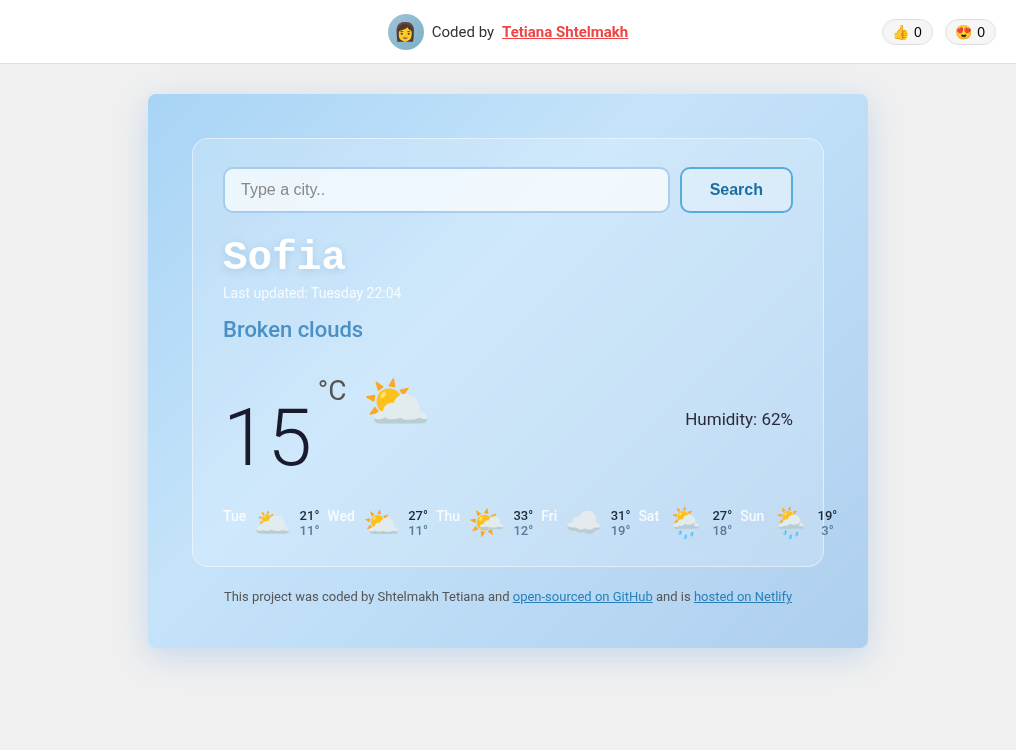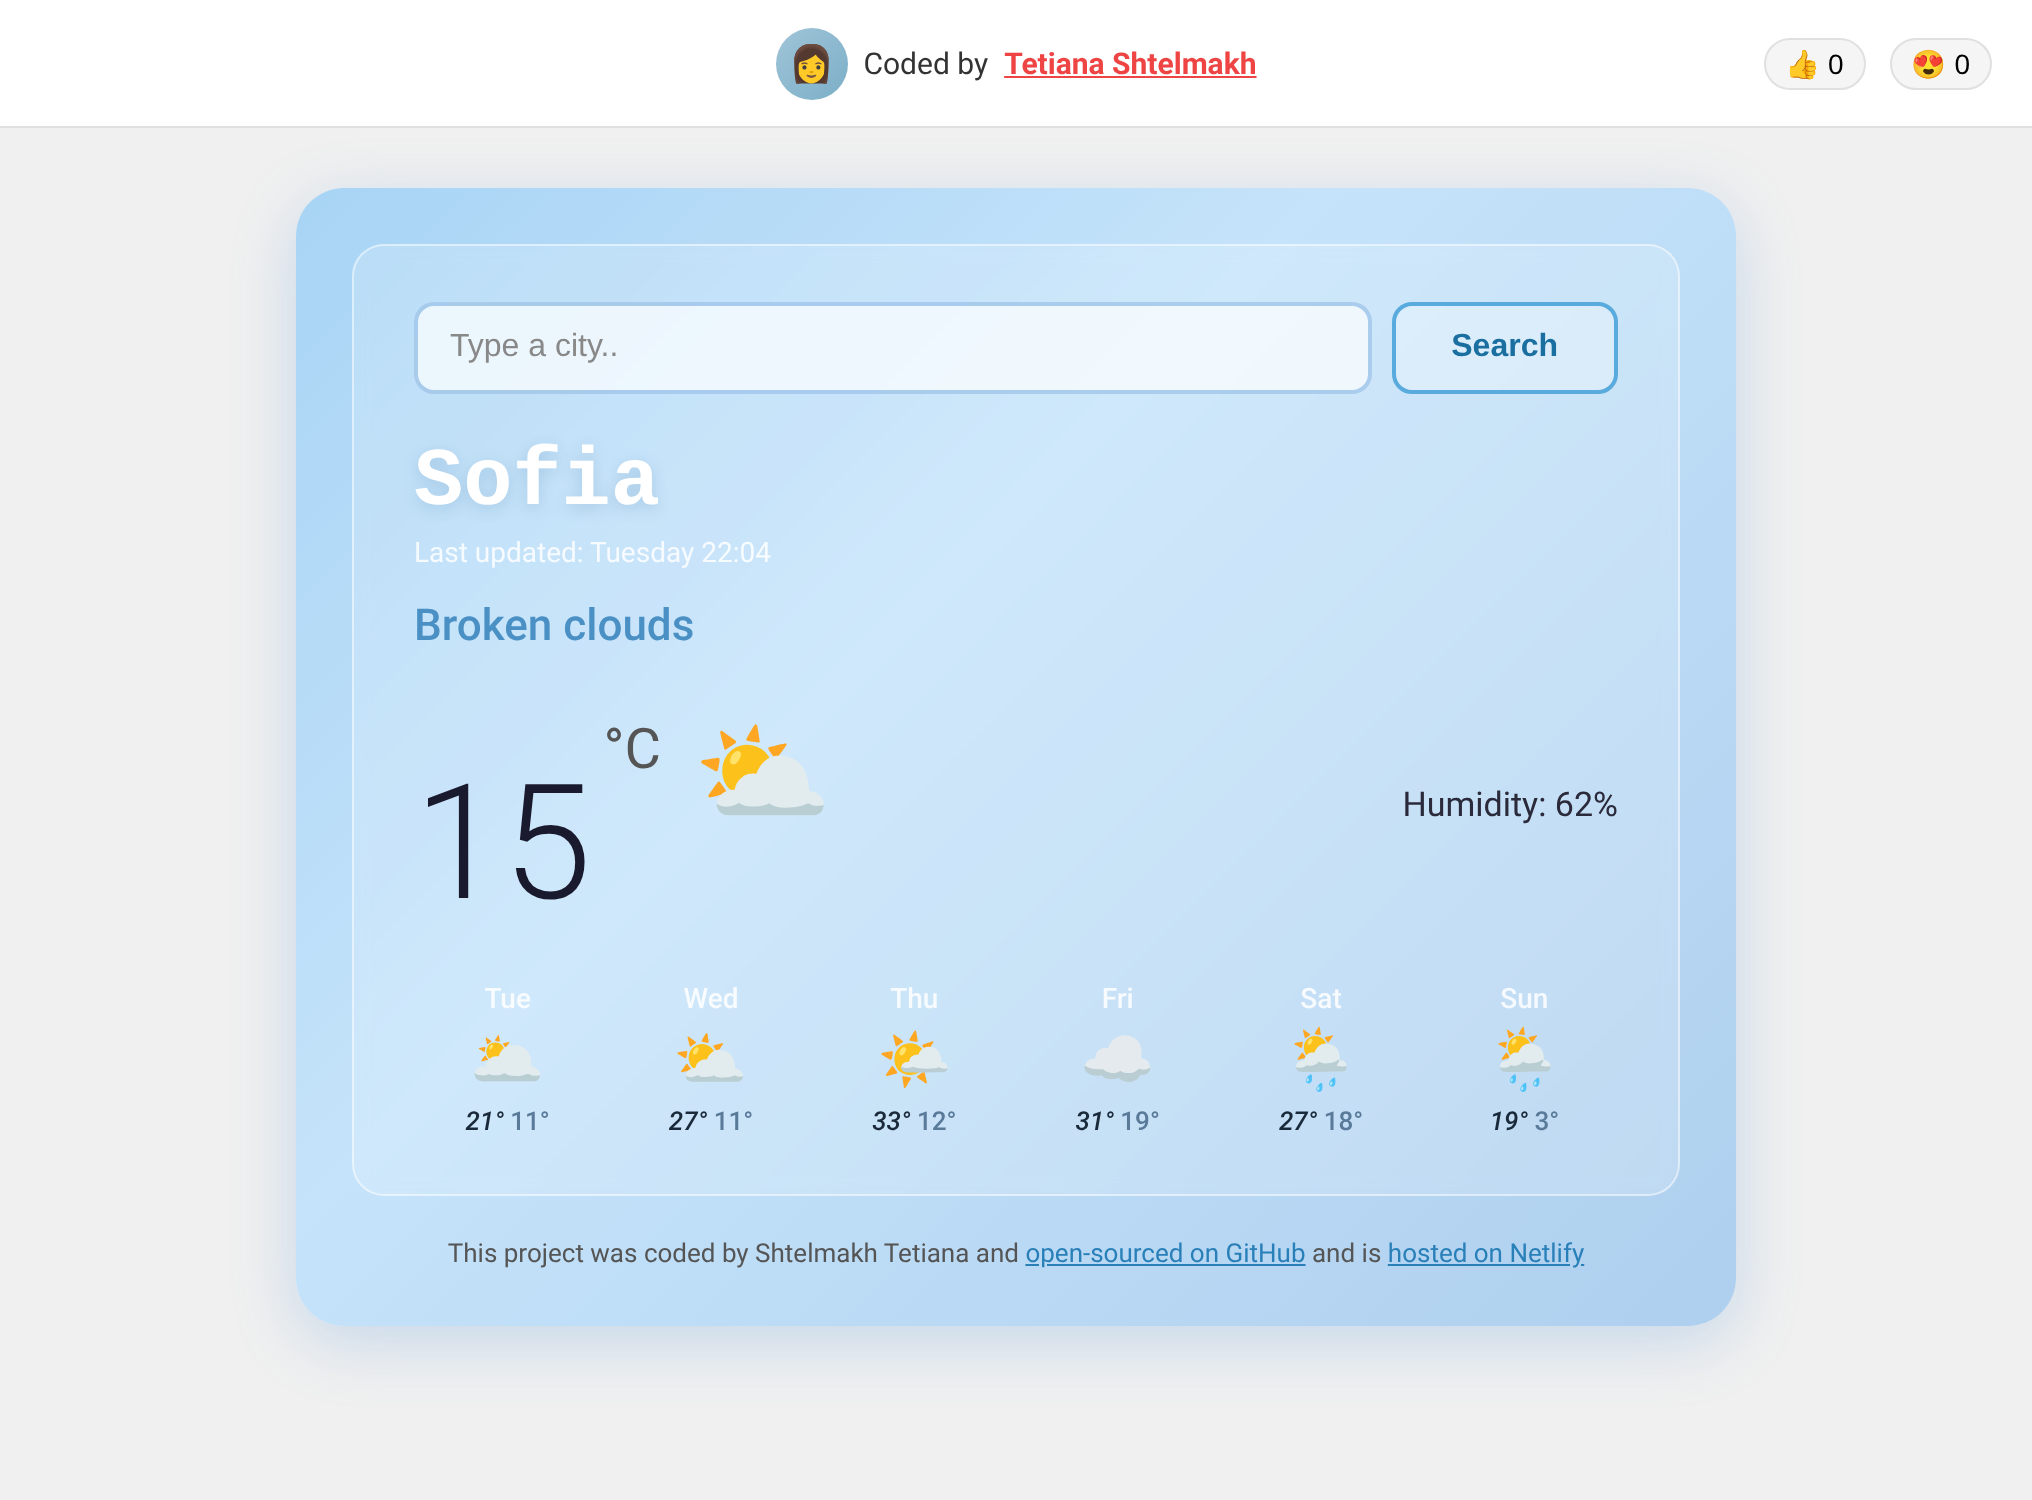--- a/index.html
+++ b/index.html
@@ -67,22 +67,22 @@
       display: flex;
       justify-content: center;
       align-items: flex-start;
       padding: 30px 20px;
     }
 
     
     .weather-outer {
       width: 720px;
       background: linear-gradient(135deg, #a8d4f5 0%, #c5e3fa 40%, #aecfee 100%);
-      border-radius: 24px;
-      padding: 28px;
+      border-radius: 8px;
+      padding: 44px;
       box-shadow: 0 8px 32px rgba(100,160,220,0.3);
     }
 
     
     .weather-inner {
       background: rgba(255,255,255,0.18);
       border: 1px solid rgba(255,255,255,0.5);
       border-radius: 16px;
       padding: 28px 30px 28px 30px;
       backdrop-filter: blur(4px);
@@ -178,40 +178,38 @@
 
     
     .forecast-row {
       display: flex;
       justify-content: space-between;
       gap: 8px;
     }
     .forecast-day {
       flex: 1;
       display: flex;
-      flex-direction: column;
-      align-items: center;
       gap: 8px;
     }
     .forecast-day-name {
       font-size: 14px;
       color: rgba(255,255,255,0.85);
       font-weight: 500;
     }
     .forecast-icon {
       font-size: 30px;
       line-height: 1;
     }
     .forecast-temps {
       font-size: 13px;
       color: #1a2a3a;
       font-weight: 500;
       text-align: center;
     }
-    .forecast-temps .hi { color: #1a2a3a; font-style: italic; }
+    .forecast-temps .hi { color: #1a2a3a; }
     .forecast-temps .lo { color: #5a7a9a; }
 
     
     .footer {
       text-align: center;
       margin-top: 22px;
       font-size: 13px;
       color: #555;
     }
     .footer a { color: #2980b9; }

